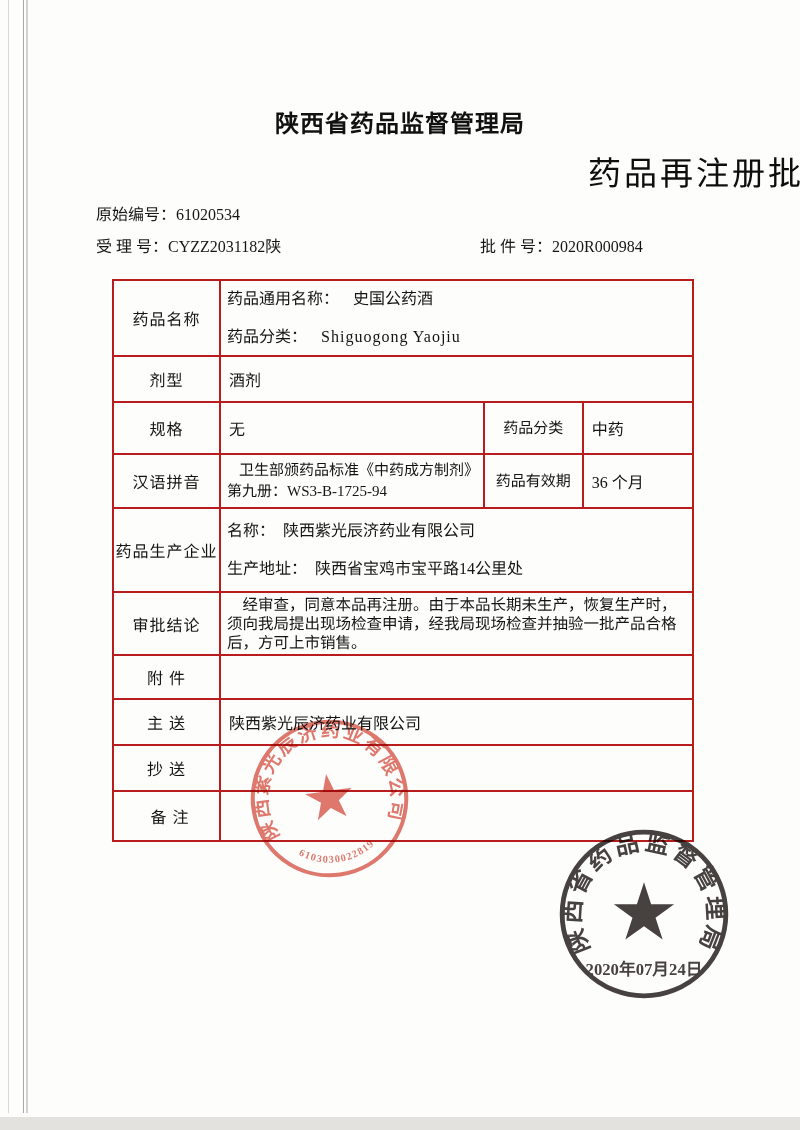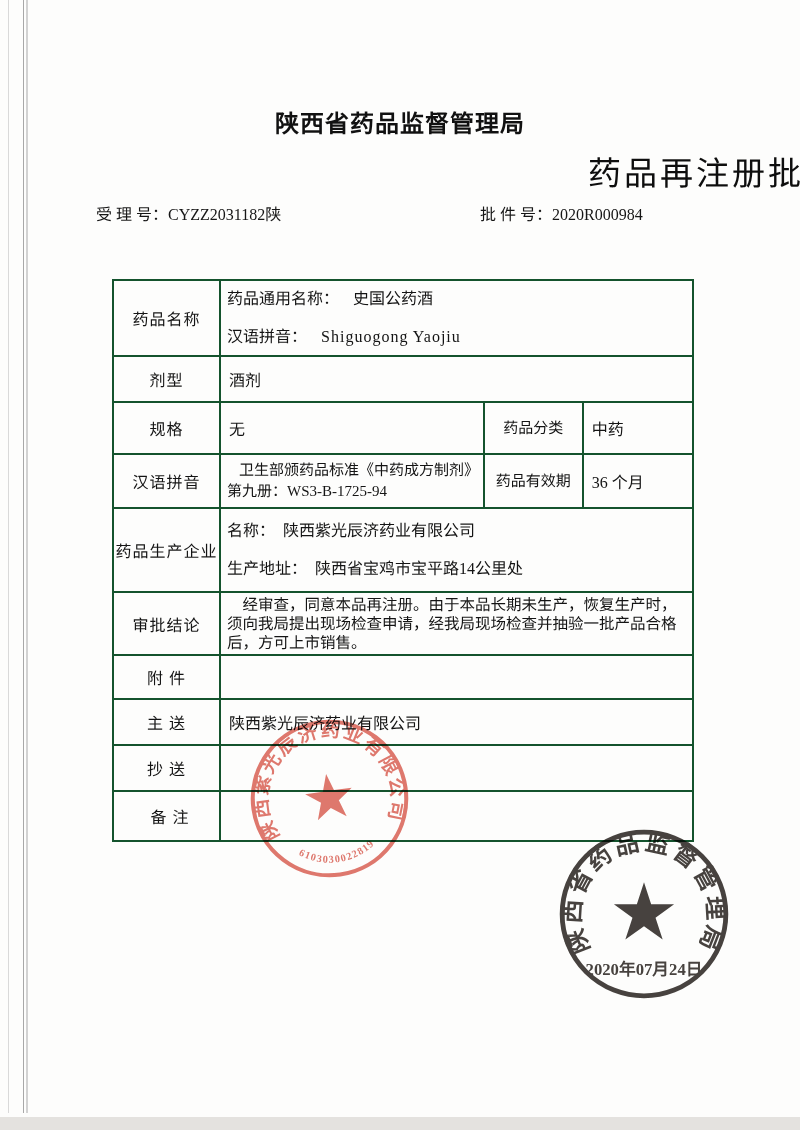--- a/index.html
+++ b/index.html
@@ -29,21 +29,21 @@
   .meta-row{position:relative;height:22px;}
   .meta-row + .meta-row{margin-top:10px;}
   .meta-approval{position:absolute;left:384px;top:0;}
 
   
   table.doc-table{
     position:absolute;left:112px;top:279px;width:582px;
     border-collapse:collapse;table-layout:fixed;
     font-size:16px;color:#141414;
   }
-  .doc-table td{border:2px solid #14532d;vertical-align:middle;padding:0;}
+  .doc-table td{border:2px solid #b91c1c;vertical-align:middle;padding:0;}
   td.lbl{text-align:center;letter-spacing:1px;}
   td.lbl2{text-align:center;font-size:15px;line-height:18px;padding:2px 2px;}
   td.val{padding-left:8px;}
   td.content{padding-left:6px;}
   .pair-line{line-height:20px;}
   .pair-line + .pair-line{margin-top:18px;}
   .pair-line .pv{margin-left:14px;}
   .pair-line .pv-tight{margin-left:8px;}
   .pinyin{letter-spacing:1px;}
   .wrap-text{font-size:15px;line-height:21px;text-indent:0.8em;padding-right:4px;}
@@ -75,39 +75,42 @@
   <div class="scan-line a"></div>
   <div class="scan-line b"></div>
   <div class="scan-line c"></div>
   <div class="scan-bottom"></div>
 
   <div class="authority-title">陕西省药品监督管理局</div>
   <div class="doc-title">药品再注册批件</div>
 
   <div class="meta-block">
     <div class="meta-row">
+      <span>原始编号：</span><span>61020534</span>
+    </div>
+    <div class="meta-row">
       <span><span>受 理 号：</span><span>CYZZ2031182陕</span></span>
       <span class="meta-approval"><span>批 件 号：</span><span>2020R000984</span></span>
     </div>
   </div>
 
   <table class="doc-table">
     <colgroup>
         <col style="width:106px">
         <col style="width:261px">
         <col style="width:98px">
         <col style="width:109px">
       </colgroup>
 
     <tbody>
         <tr class="h-name">
       <td class="lbl">药品名称</td>
       <td class="content" colspan="3">
         <div class="pair-line"><span>药品通用名称：</span><span class="pv">史国公药酒</span></div>
-        <div class="pair-line"><span>汉语拼音：</span><span class="pv pinyin">Shiguogong Yaojiu</span></div>
+        <div class="pair-line"><span>药品分类：</span><span class="pv pinyin">Shiguogong Yaojiu</span></div>
       </td>
     </tr>
 
     <tr class="h-dosage">
       <td class="lbl">剂型</td>
       <td class="val" colspan="3">酒剂</td>
     </tr>
 
     <tr class="h-spec">
       <td class="lbl">规格</td>

